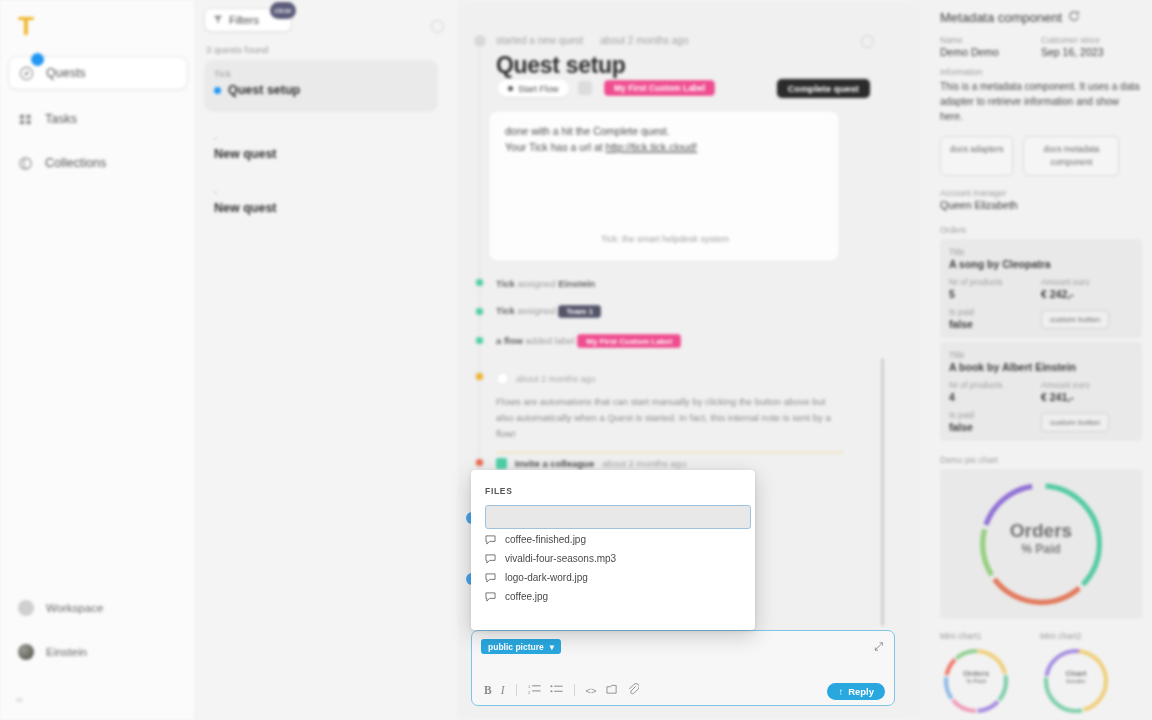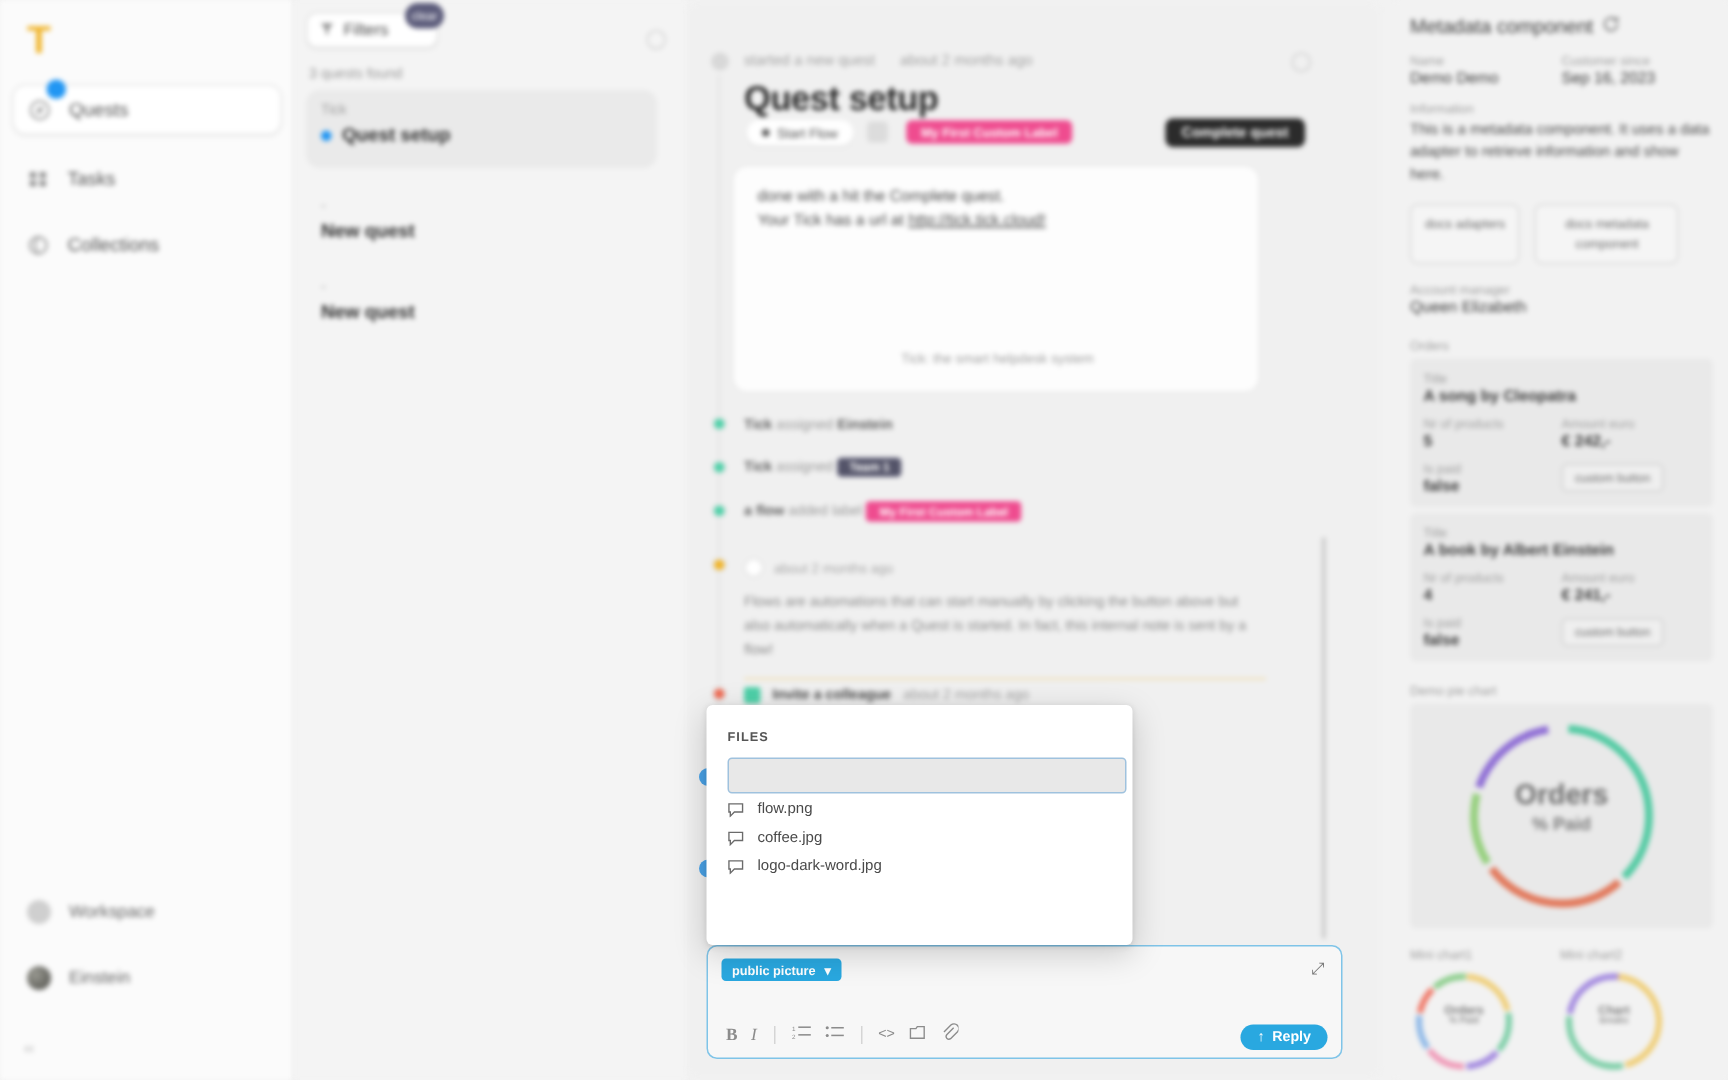--- a/index.html
+++ b/index.html
@@ -360,37 +360,45 @@
 
 <div class="files-pop">
   <div class="files-lbl">FILES</div>
   <input class="files-input" type="text" value="" style="">
   <div class="file-row">
     <span class="fico">
       <svg viewBox="0 0 12 11" width="11" height="10">
           <path d="M1 1h10v6H5l-3 3V7H1z" fill="none" stroke="#6b6b6b" stroke-width="1"></path>
         </svg>
     </span>
-    <span>flow.png</span>
+    <span>coffee-finished.jpg</span>
   </div>
   <div class="file-row">
     <span class="fico">
       <svg viewBox="0 0 12 11" width="11" height="10">
           <path d="M1 1h10v6H5l-3 3V7H1z" fill="none" stroke="#6b6b6b" stroke-width="1"></path>
         </svg>
     </span>
-    <span>coffee.jpg</span>
+    <span>vivaldi-four-seasons.mp3</span>
   </div>
   <div class="file-row">
     <span class="fico">
       <svg viewBox="0 0 12 11" width="11" height="10">
           <path d="M1 1h10v6H5l-3 3V7H1z" fill="none" stroke="#6b6b6b" stroke-width="1"></path>
         </svg>
     </span>
     <span>logo-dark-word.jpg</span>
+  </div>
+  <div class="file-row">
+    <span class="fico">
+      <svg viewBox="0 0 12 11" width="11" height="10">
+          <path d="M1 1h10v6H5l-3 3V7H1z" fill="none" stroke="#6b6b6b" stroke-width="1"></path>
+        </svg>
+    </span>
+    <span>coffee.jpg</span>
   </div>
 </div>
 
 <div class="composer">
   <div class="pubresp">
     <span>public picture</span>
     <span>▾</span>
   </div>
   <div class="expand-ico">⤢</div>
   <div class="ctools">

